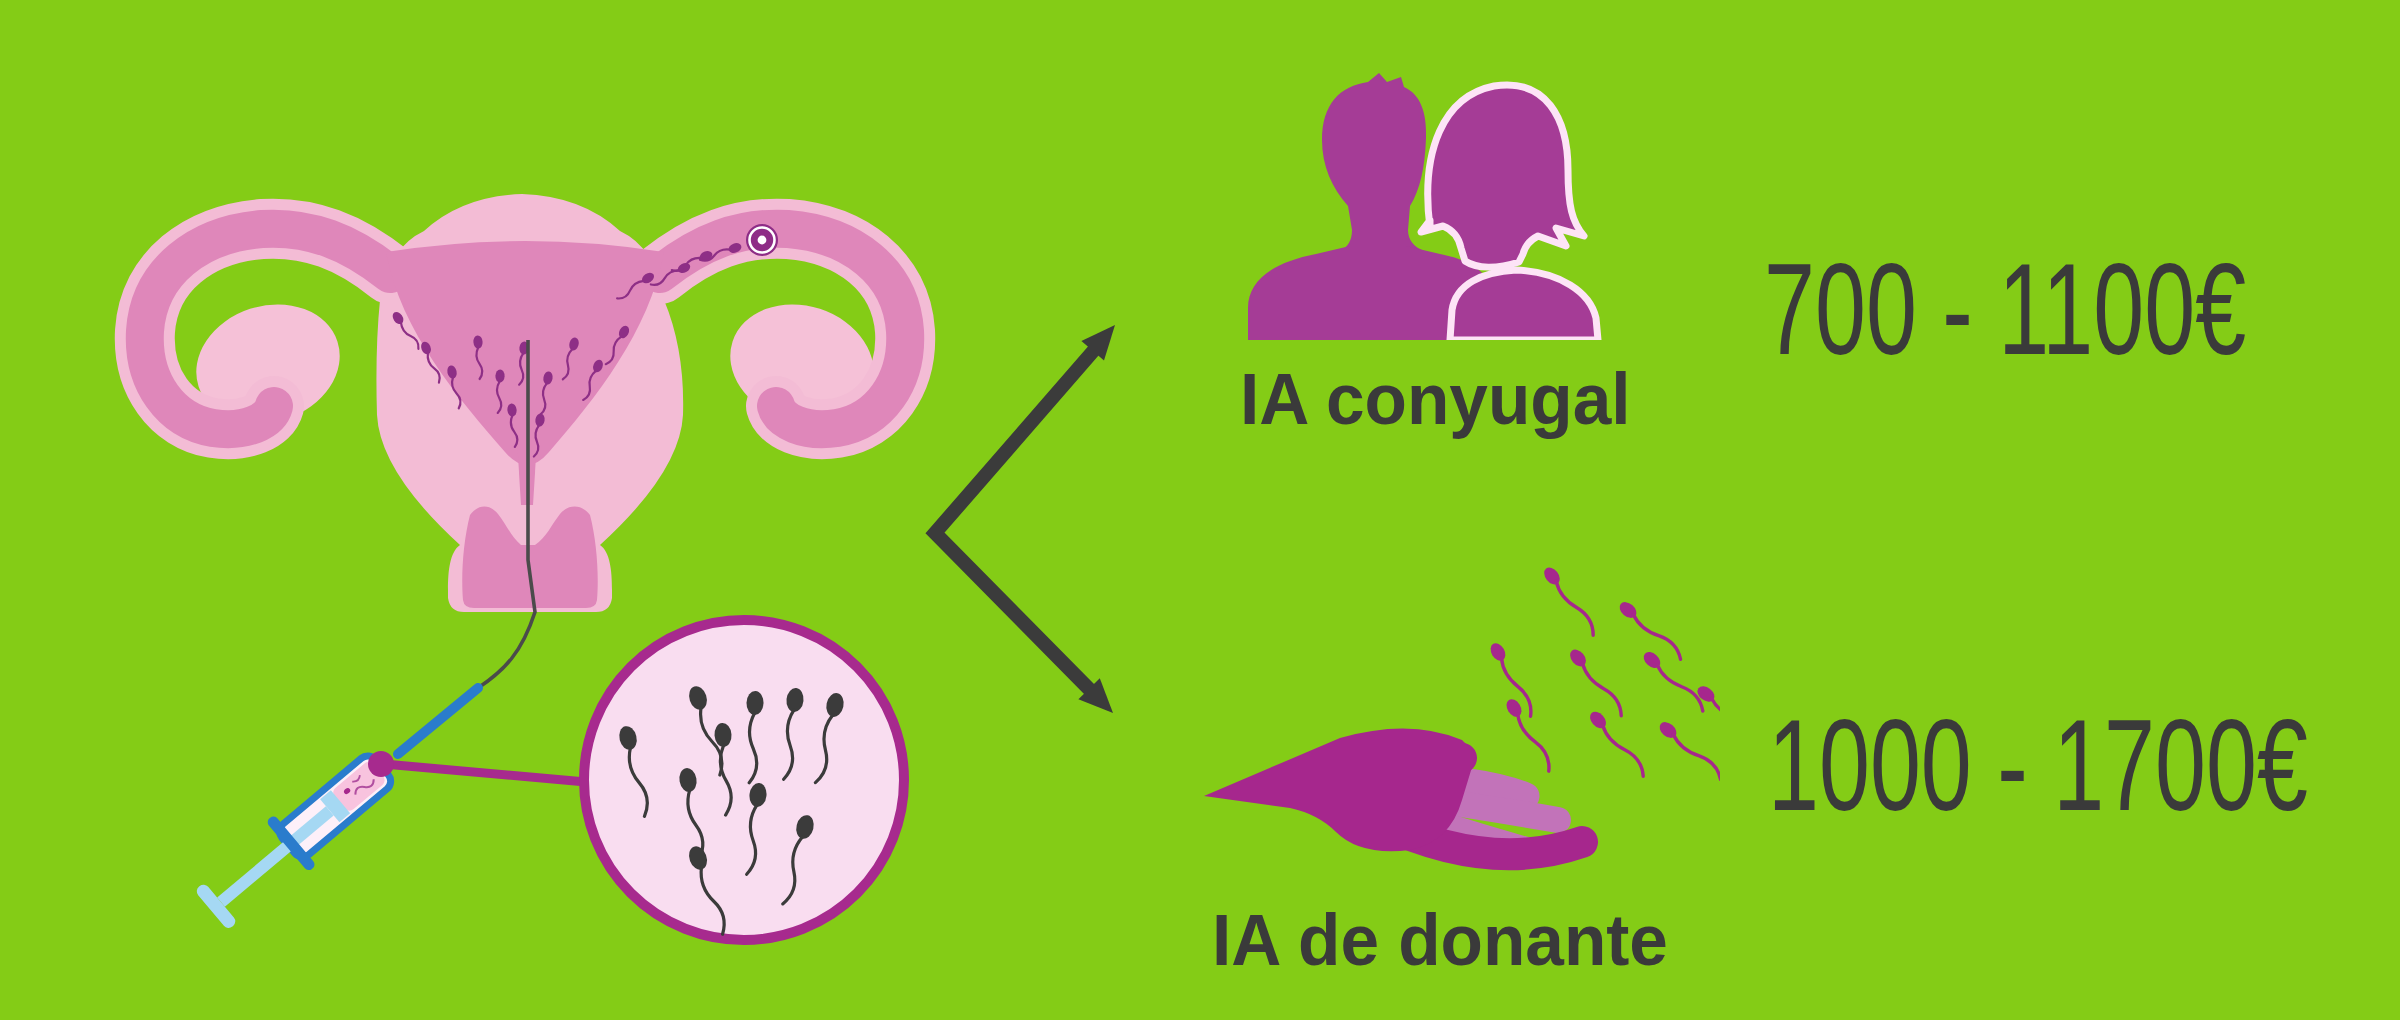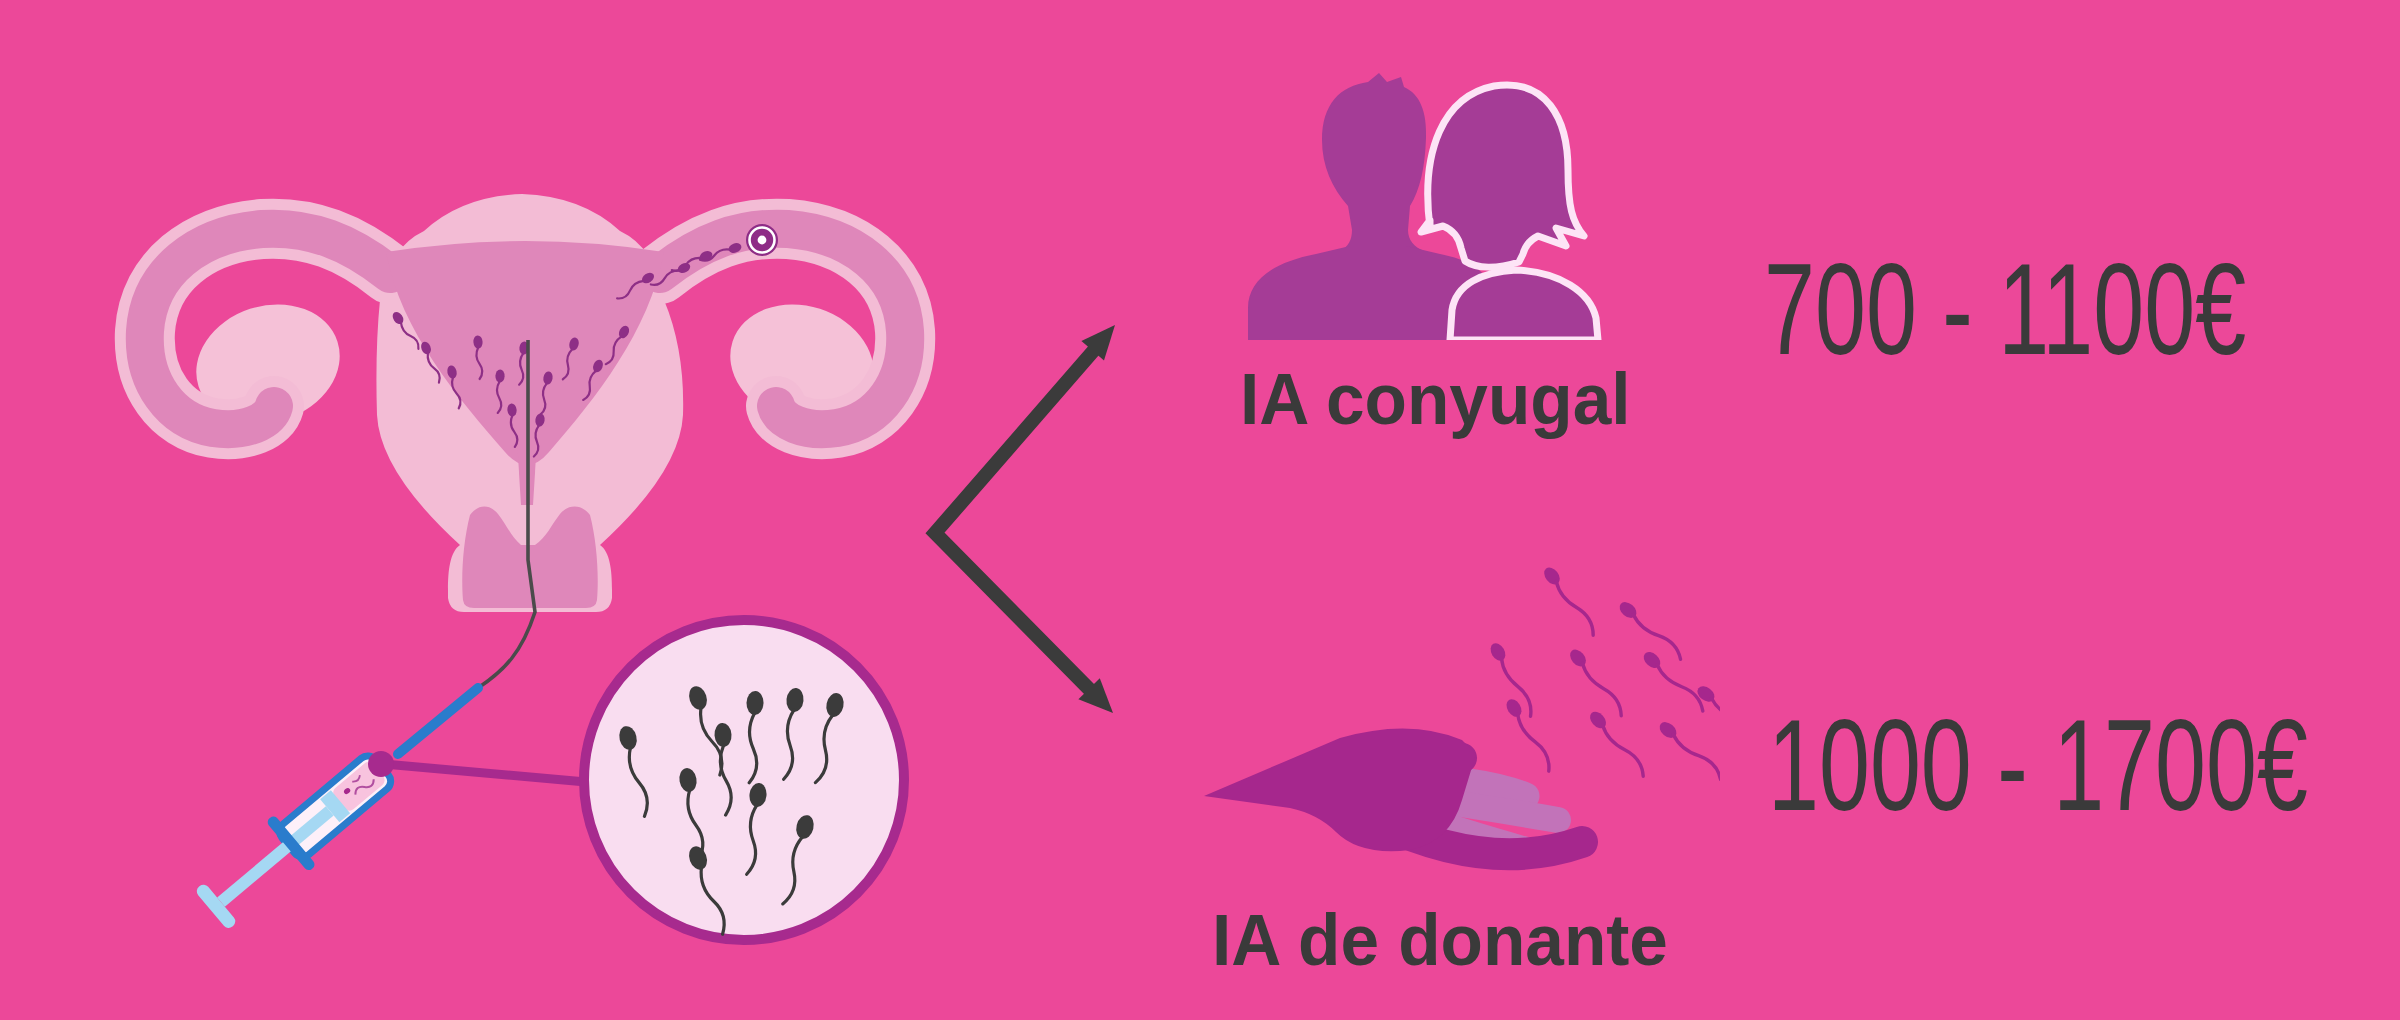--- a/index.html
+++ b/index.html
@@ -2,21 +2,21 @@
 <html><head>
 <meta charset="utf-8">
 <style>
   html,body{margin:0;padding:0;}
   body{
     width:2400px;height:1020px;
     background:#fde4f6;
     font-family:"Liberation Sans","DejaVu Sans",sans-serif;
     overflow:hidden;
   }
-  .canvas{position:relative;width:2400px;height:1020px;background:#ec4899;}
+  .canvas{position:relative;width:2400px;height:1020px;background:#84cc16;}
   svg{position:absolute;display:block;}
   .illustration-svg{left:0;top:0;}
   .couple-svg{left:1244px;top:70px;}
   .hand-svg{left:1200px;top:548px;}
   .opt-label{
     position:absolute;
     color:#3a3a3a;
     font-weight:bold;
     font-size:73px;
     line-height:1;

